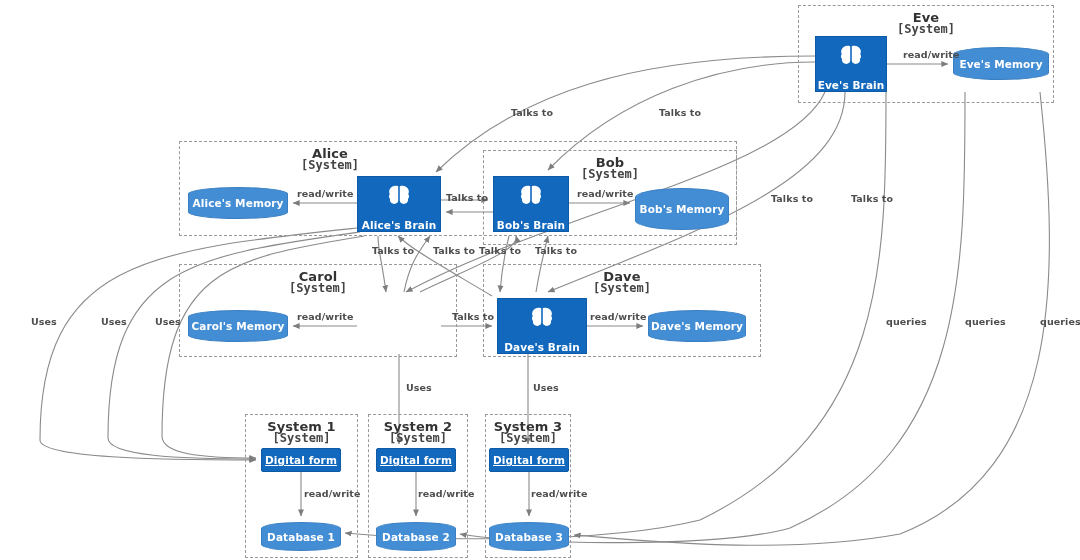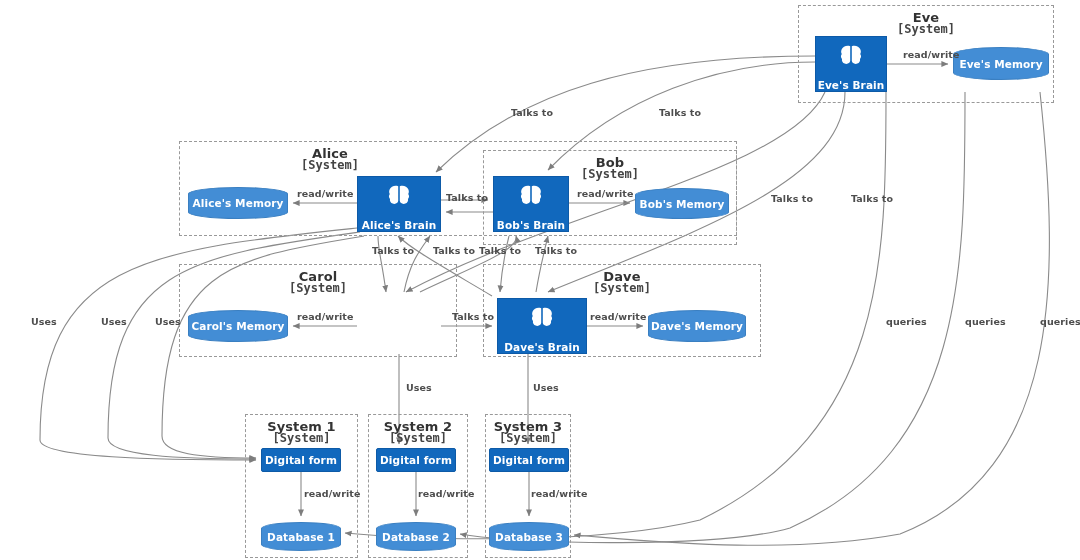--- a/index.html
+++ b/index.html
@@ -23,21 +23,21 @@
   .brain { background:#1168bd; border:1px solid #0d5aa7;
            display:flex; flex-direction:column; align-items:center;
            justify-content:flex-end; padding-bottom:0; }
   .brain .glyph { position:absolute; left:0; right:0; top:7px; text-align:center;
                   line-height:1; pointer-events:none; }
   .brain .lbl { position:relative; z-index:2; }
 
   .cyl { background:#438dd5; border-radius:50%/22%; border:1px solid #3a7fc1;
          display:flex; align-items:center; justify-content:center; }
   .form { background:#1168bd; border:1px solid #0d5aa7; border-radius:2px;
-          display:flex; align-items:center; justify-content:center; }
+          display:flex; align-items:center; justify-content:center;text-decoration:underline; }
 
   .elabel { position:absolute; font-size:9.5px; font-weight:bold; color:#4d4d4d;
             white-space:nowrap; letter-spacing:.1px; }
 </style>
 </head>
 <body>
 
 <div id="stage">
 
   <svg id="wires" viewBox="0 0 1080 560">
@@ -172,21 +172,21 @@
     </span>
     <span class="lbl">Dave's Brain</span>
   </div>
 
   <div class="node cyl" style="left:953px;top:47px;width:96px;height:33px;">
     <span>Eve's Memory</span>
   </div>
   <div class="node cyl" style="left:188px;top:187px;width:100px;height:32px;">
     <span>Alice's Memory</span>
   </div>
-  <div class="node cyl" style="left:635px;top:188px;width:94px;height:31px;">
+  <div class="node cyl" style="left:635px;top:188px;width:94px;height:42px;">
     <span>Bob's Memory</span>
   </div>
   <div class="node cyl" style="left:188px;top:310px;width:100px;height:32px;">
     <span>Carol's Memory</span>
   </div>
   <div class="node cyl" style="left:648px;top:310px;width:98px;height:32px;">
     <span>Dave's Memory</span>
   </div>
 
   <div class="node form" style="left:261px;top:448px;width:80px;height:24px;">

